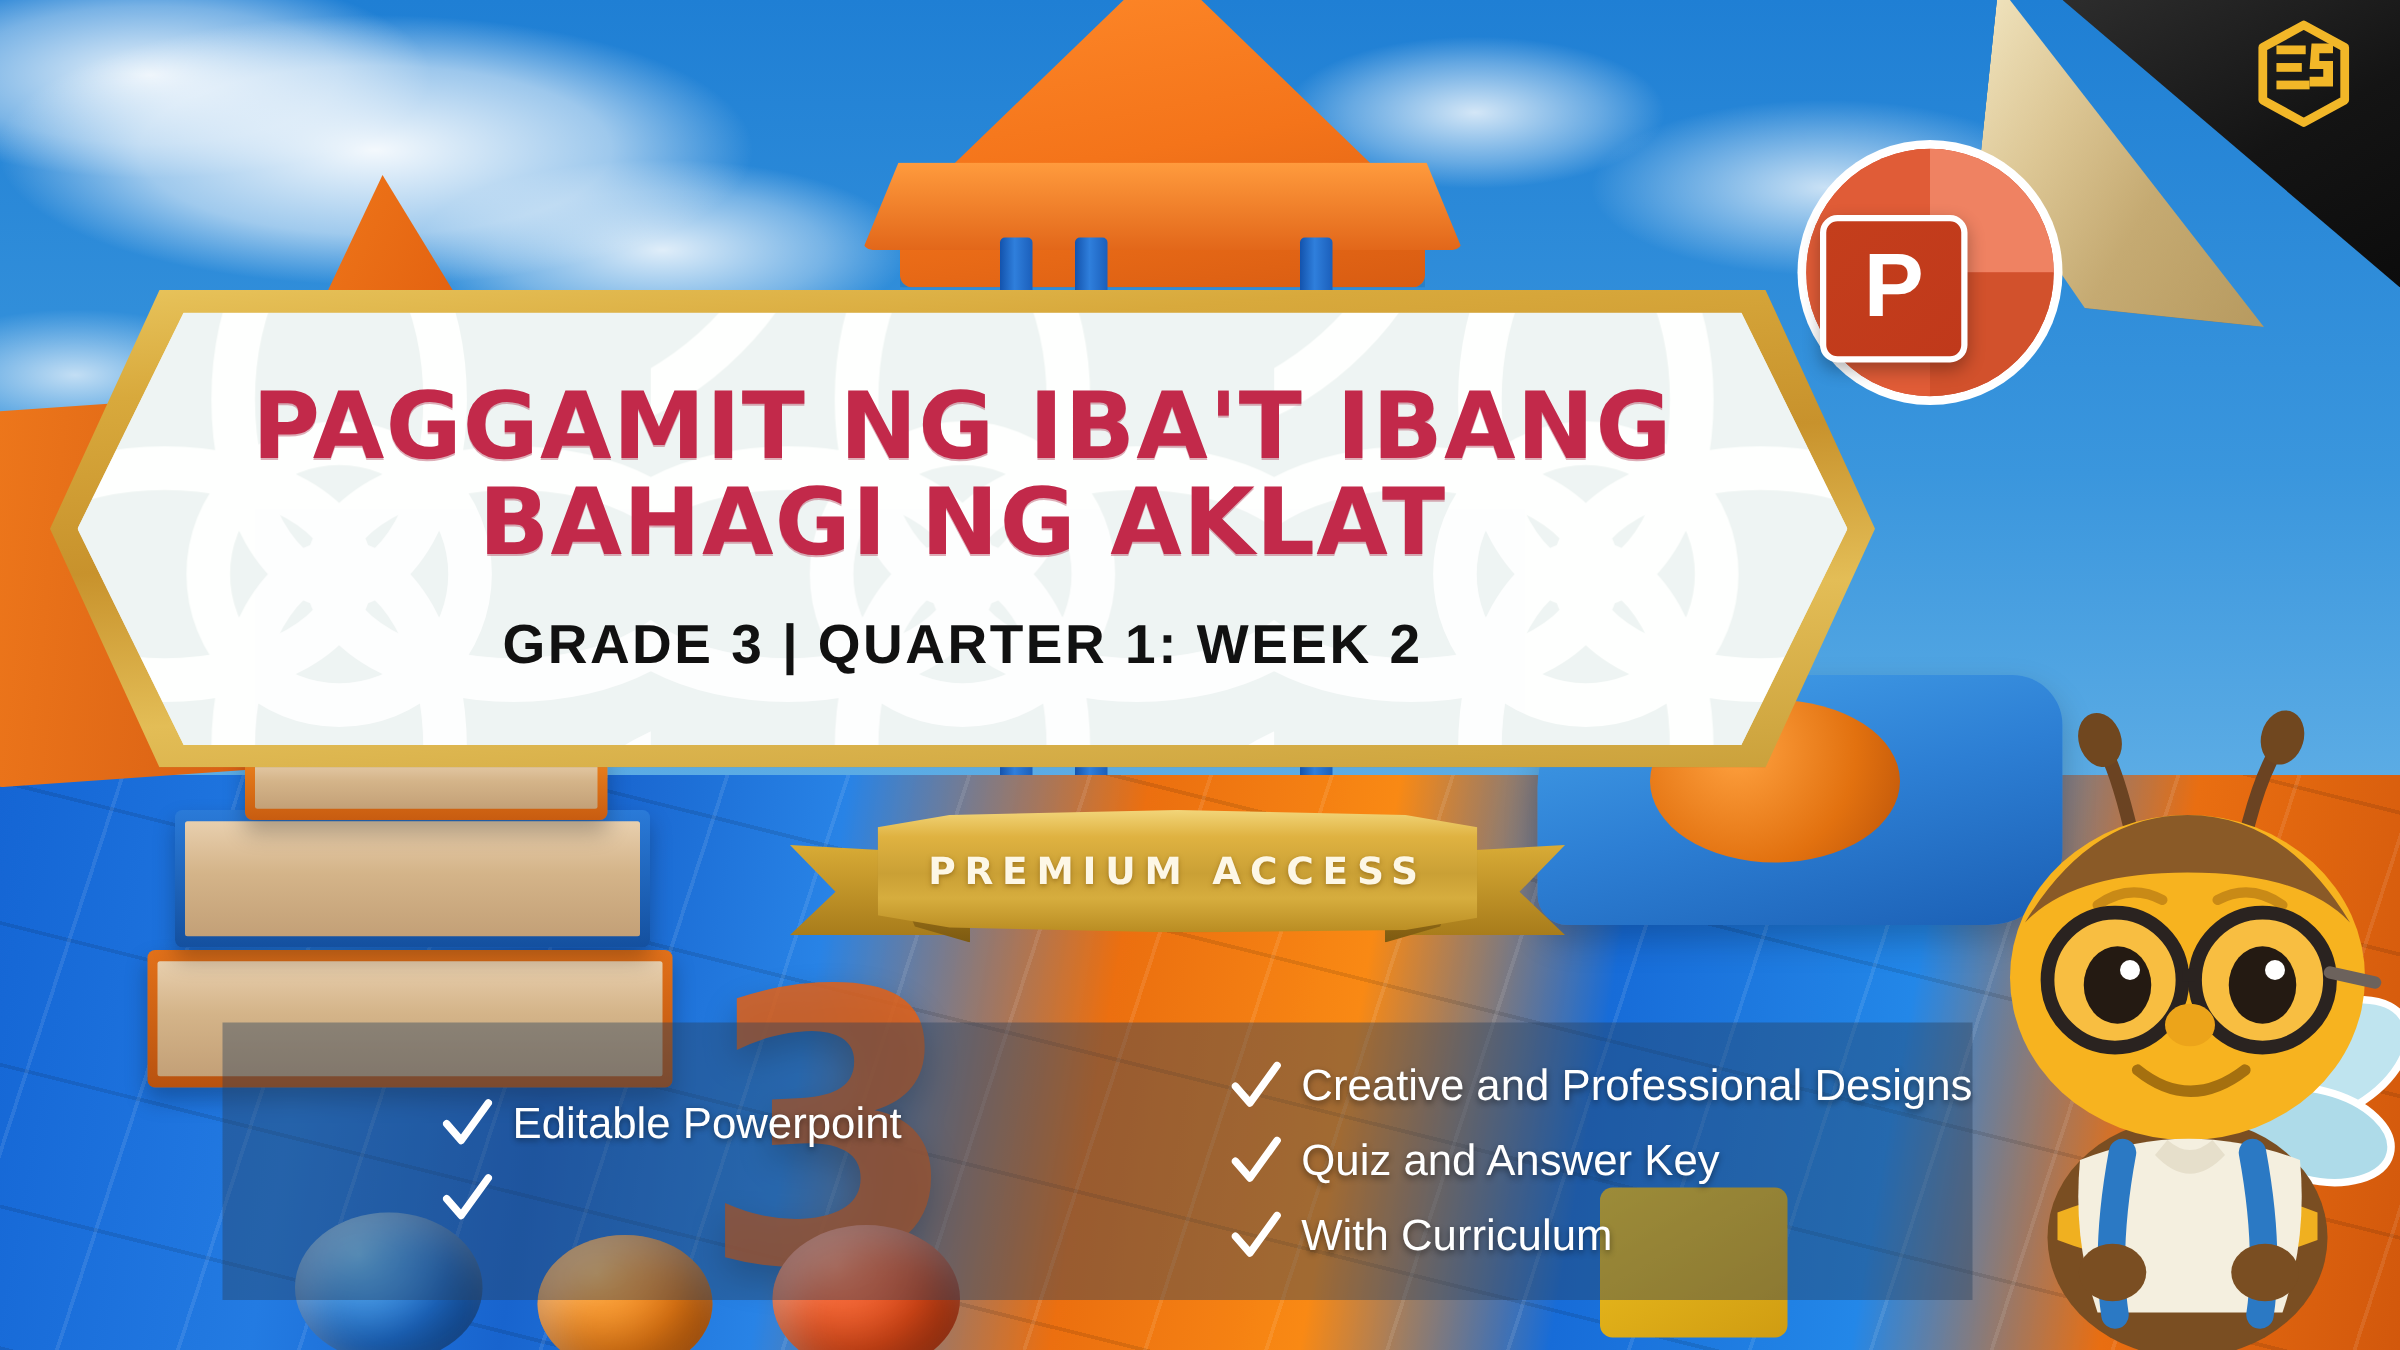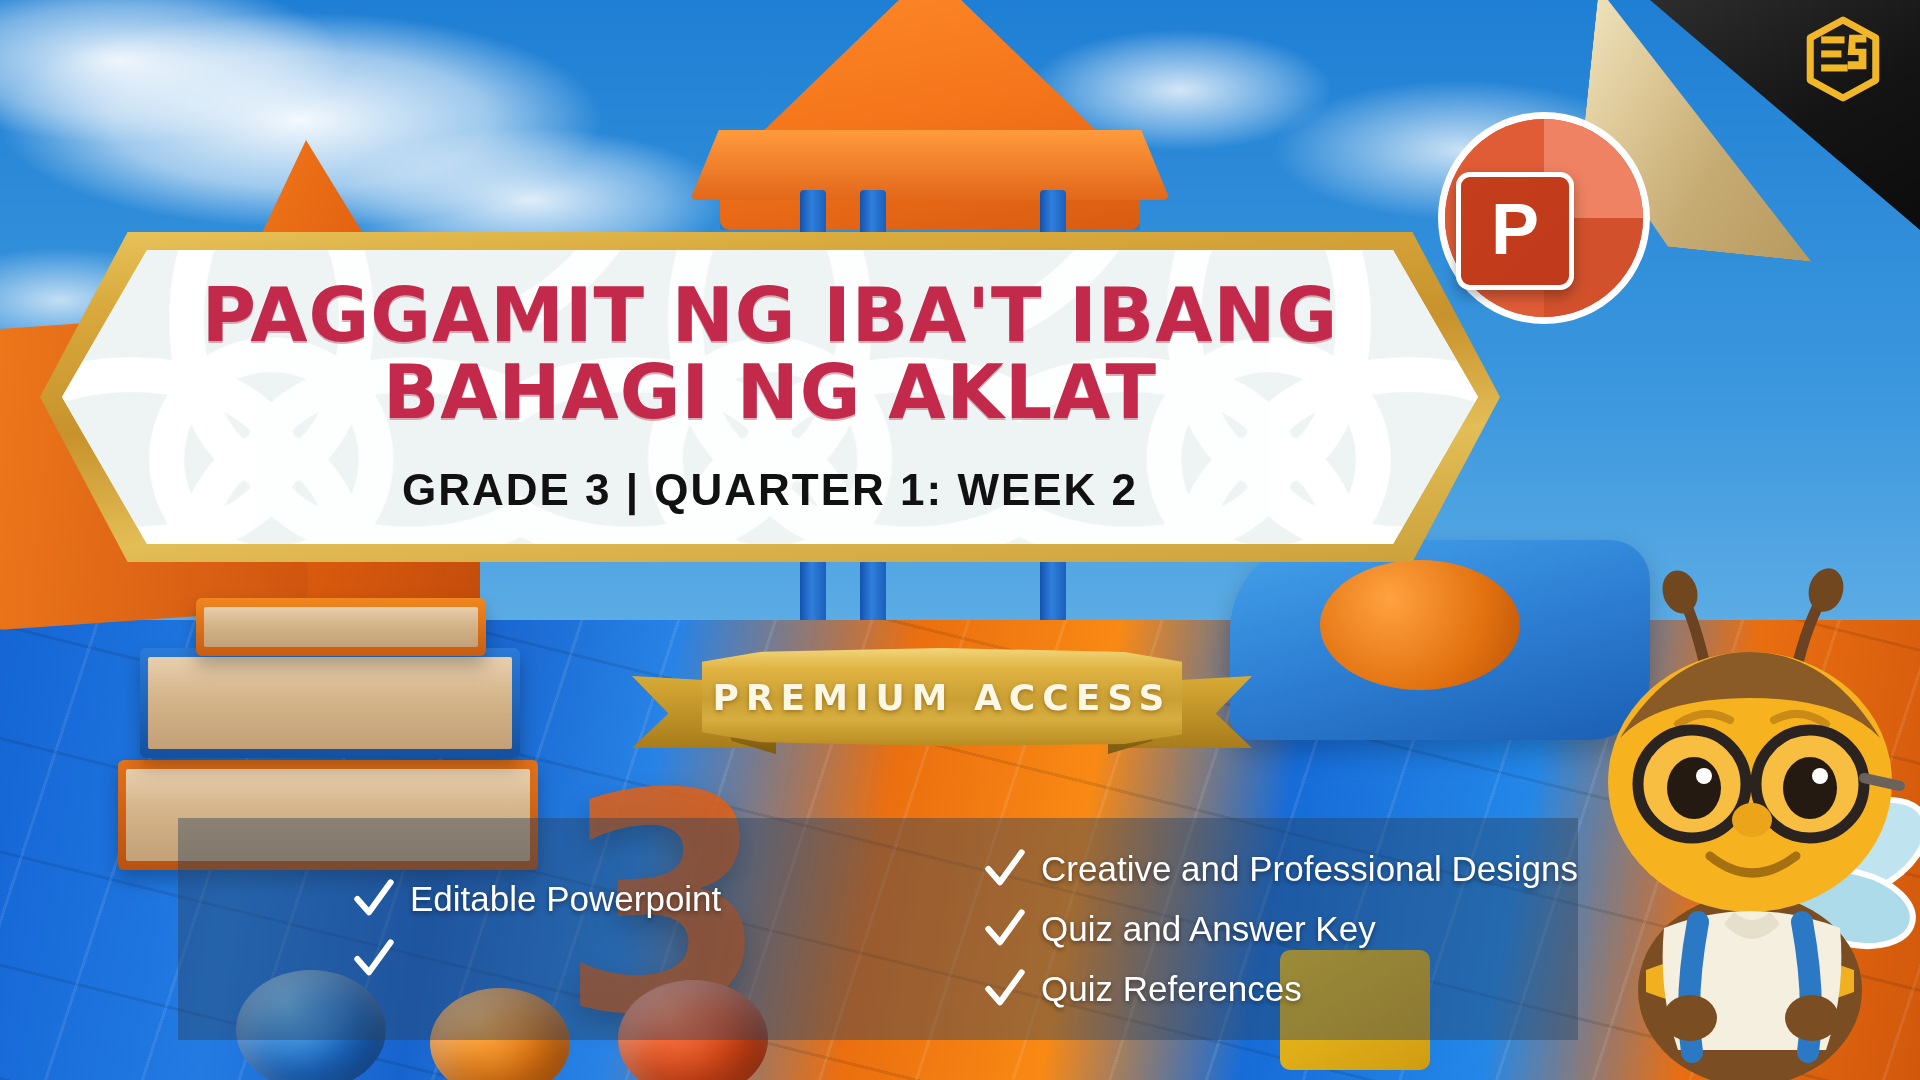--- a/index.html
+++ b/index.html
@@ -127,21 +127,21 @@
     font-family:"DejaVu Sans",sans-serif;
     font-weight:bold;font-style:italic;
     font-size:54px;letter-spacing:1px;
     color:#ffffff;
     text-shadow:0 3px 8px rgba(0,0,0,.35);
     z-index:6;
   }
 
   
   .banner-wrap{
-    position:absolute;left:40px;top:232px;width:1460px;height:330px;z-index:5;
+    position:absolute;left:40px;top:232px;width:1460px;height:382px;z-index:5;
   }
   .banner-gold{
     position:absolute;inset:0;
     background:linear-gradient(175deg,#e8c45c 0%,#d8a93c 18%,#c8922c 45%,#e3bd56 70%,#caa03a 100%);
     clip-path:polygon(6% 0%, 94% 0%, 100% 50%, 94% 100%, 6% 100%, 0% 50%);
     border-radius:6px;
     box-shadow:0 14px 34px rgba(0,0,0,.28);
   }
   .banner-inner{
     position:absolute;left:22px;right:22px;top:18px;bottom:18px;
@@ -200,21 +200,21 @@
     position:absolute;left:70px;right:70px;top:0;height:98px;
     background:linear-gradient(180deg,#f2d579 0%,#dfb241 22%,#caa035 52%,#d6ad3e 72%,#b98c22 100%);
     border-radius:6px;
     clip-path:polygon(0 14%,12% 4%,50% 0%,88% 4%,100% 14%,100% 88%,88% 98%,50% 100%,12% 96%,0 86%);
     box-shadow:0 8px 18px rgba(0,0,0,.28);
   }
   .rb-text{
     position:absolute;left:70px;right:70px;top:0;height:98px;
     display:flex;align-items:center;justify-content:center;
     font-family:"DejaVu Sans",sans-serif;
-    font-weight:bold;font-size:36px;letter-spacing:7px;
+    font-weight:bold;font-size:30px;letter-spacing:7px;
     color:#fdf7e6;
     text-shadow:0 2px 4px rgba(120,80,10,.55);
   }
 
   
   .features{
     position:absolute;left:178px;top:818px;width:1400px;height:222px;
     background:rgba(40,64,92,.42);
     z-index:6;
     display:flex;
@@ -395,21 +395,21 @@
       <div class="feat-item">
         <svg class="check" viewBox="0 0 24 24">
             <path d="M2 12 L9 20 L22 2" fill="none" stroke="#ffffff" stroke-width="3.6" stroke-linecap="round" stroke-linejoin="round"></path>
           </svg>
         <span>Quiz and Answer Key</span>
       </div>
       <div class="feat-item">
         <svg class="check" viewBox="0 0 24 24">
             <path d="M2 12 L9 20 L22 2" fill="none" stroke="#ffffff" stroke-width="3.6" stroke-linecap="round" stroke-linejoin="round"></path>
           </svg>
-        <span>Quiz References</span>
+        <span>With Curriculum</span>
       </div>
     </div>
   </div>
 
   <svg class="bee" viewBox="0 0 380 560">
     <g stroke="none">
 
       <path d="M150 168 C140 120 132 96 124 80" stroke="#6b4322" stroke-width="11" fill="none" stroke-linecap="round"></path>
       <path d="M232 168 C242 120 252 96 262 78" stroke="#6b4322" stroke-width="11" fill="none" stroke-linecap="round"></path>
       <ellipse cx="120" cy="72" rx="17" ry="22" fill="#70471f" transform="rotate(-18 120 72)"></ellipse>

